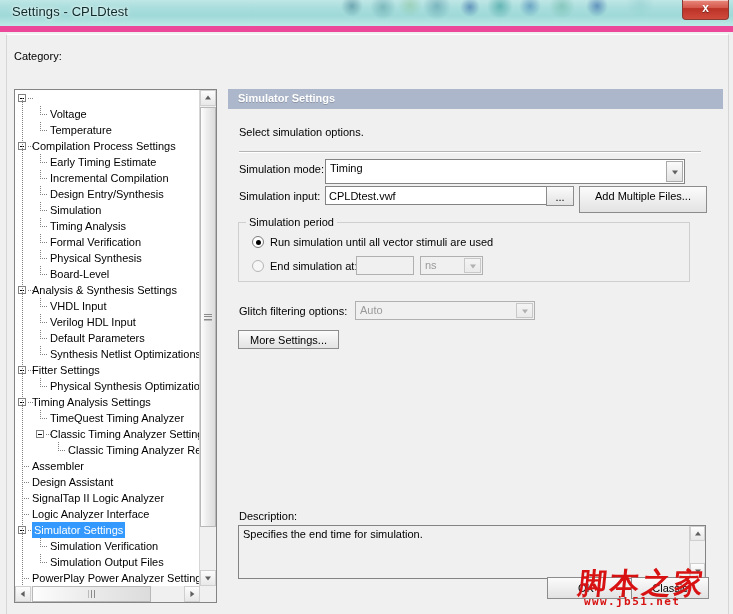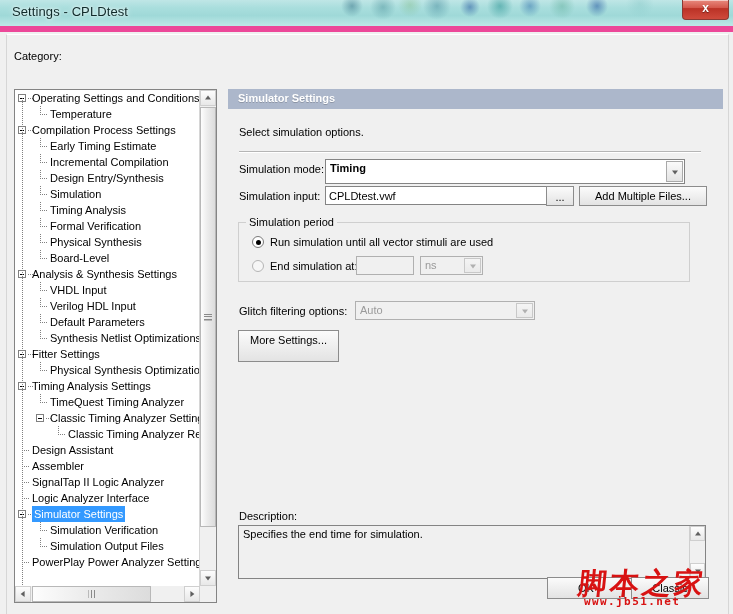--- a/index.html
+++ b/index.html
@@ -177,21 +177,24 @@
   <div class="dialog">
     <div class="dlg-inner"></div>
 
     <div class="lbl" style="left:14px;top:18px;">Category:</div>
 
     <div class="tree-wrap">
       <div class="tree" id="tree-root">
           <div class="trow">
             <i class="exp" style="left: 3px;"></i>
             <i class="dash" style="left: 13px;"></i>
-            <span class="tlabel" style="left: 17px;">Operating Settings and Conditions</span>
+          </div>
+          <div class="trow">
+            <i class="elbow" style="left: 25px; top: 0px;"></i>
+            <span class="tlabel" style="left: 35px;">Voltage</span>
           </div>
           <div class="trow">
             <i class="elbow" style="left: 25px; top: 0px;"></i>
             <span class="tlabel" style="left: 35px;">Temperature</span>
           </div>
           <div class="trow">
             <i class="exp" style="left: 3px;"></i>
             <i class="dash" style="left: 13px;"></i>
             <span class="tlabel" style="left: 17px;">Compilation Process Settings</span>
           </div>
@@ -270,25 +273,25 @@
             <i class="exp" style="left: 21px;"></i>
             <i class="dash" style="left: 31px;"></i>
             <span class="tlabel" style="left: 35px;">Classic Timing Analyzer Settings</span>
           </div>
           <div class="trow">
             <i class="elbow" style="left: 43px; top: 0px;"></i>
             <span class="tlabel" style="left: 53px;">Classic Timing Analyzer Reporting</span>
           </div>
           <div class="trow">
             <i class="elbow" style="left: 7px; top: 0px;"></i>
+            <span class="tlabel" style="left: 17px;">Assembler</span>
+          </div>
+          <div class="trow">
+            <i class="elbow" style="left: 7px; top: 0px;"></i>
             <span class="tlabel" style="left: 17px;">Design Assistant</span>
-          </div>
-          <div class="trow">
-            <i class="elbow" style="left: 7px; top: 0px;"></i>
-            <span class="tlabel" style="left: 17px;">Assembler</span>
           </div>
           <div class="trow">
             <i class="elbow" style="left: 7px; top: 0px;"></i>
             <span class="tlabel" style="left: 17px;">SignalTap II Logic Analyzer</span>
           </div>
           <div class="trow">
             <i class="elbow" style="left: 7px; top: 0px;"></i>
             <span class="tlabel" style="left: 17px;">Logic Analyzer Interface</span>
           </div>
           <div class="trow sel">
@@ -340,33 +343,33 @@
       <div class="rhead">
         <span>Simulator Settings</span>
       </div>
 
       <div class="rbody">
 
         <div class="lbl" style="left:11px;top:17px;">Select simulation options.</div>
         <div class="hr" style="left:11px;top:42px;width:462px;"></div>
 
         <div class="lbl" style="left:11px;top:54px;">Simulation mode:</div>
-        <div class="combo" style="left:97px;top:50px;width:360px;height:25px;font-weight:bold;">
+        <div class="combo" style="left:97px;top:50px;width:360px;height:25px;">
           <span class="cval">Timing</span>
           <span class="cbtn">
             <i class="arr arr-d"></i>
           </span>
         </div>
 
         <div class="lbl" style="left:11px;top:81px;">Simulation input:</div>
         <div class="tbox" style="left:97px;top:77px;width:226px;height:19px;">CPLDtest.vwf</div>
         <div class="btn" style="left:318px;top:77px;width:28px;height:20px;line-height:14px;padding-top:3px;">
           <span>...</span>
         </div>
-        <div class="btn" style="left:351px;top:77px;width:128px;height:20px;line-height:18px;">
+        <div class="btn" style="left:351px;top:77px;width:128px;height:27px;line-height:18px;">
           <span>Add Multiple Files...</span>
         </div>
 
         <div class="group" style="left:10px;top:113px;width:452px;height:60px;"></div>
         <div class="group-title" style="left:18px;top:107px;text-align:right;">Simulation period</div>
 
         <div class="radio on" style="left:24px;top:127px;"></div>
         <div class="lbl" style="left:42px;top:127px;">Run simulation until all vector stimuli are used</div>
 
         <div class="radio dis" style="left:24px;top:151px;"></div>
@@ -380,21 +383,21 @@
         </div>
 
         <div class="lbl" style="left:11px;top:196px;">Glitch filtering options:</div>
         <div class="combo disabled" style="left:127px;top:192px;width:180px;height:19px;">
           <span class="cval">Auto</span>
           <span class="cbtn">
             <i class="arr arr-d"></i>
           </span>
         </div>
 
-        <div class="btn" style="left:10px;top:221px;width:101px;height:32px;line-height:18px;">
+        <div class="btn" style="left:10px;top:221px;width:101px;height:19px;line-height:18px;">
           <span>More Settings...</span>
         </div>
 
         <div class="lbl" style="left:11px;top:401px;">Description:</div>
         <div class="descbox" style="left:10px;top:416px;width:468px;height:54px;">
           <div class="dtext">Specifies the end time for simulation.</div>
           <div class="sb-v" style="width:15px;border-left:1px solid #cfcfcf;">
             <div class="sb-btn" style="top:0;left:0;width:15px;height:15px;">
               <i class="arr arr-u"></i>
             </div>

